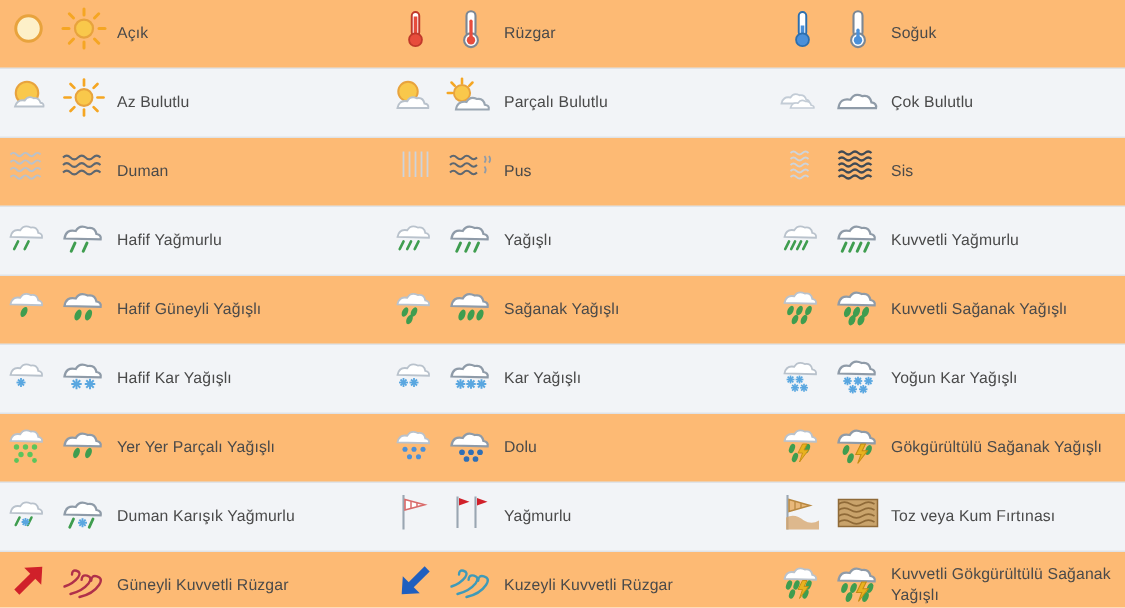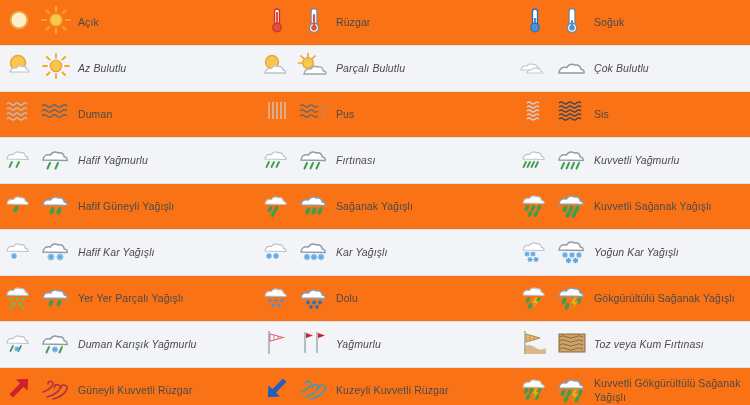--- a/index.html
+++ b/index.html
@@ -13,25 +13,24 @@
     font-family: "Liberation Sans", sans-serif;
     color: #444444;
     overflow: hidden;
   }
   .legend-table {
     width: 750px;
     border-collapse: collapse;
     table-layout: fixed;
   }
   .legend-table tr.row-even > td {
-    background: #f97316;
+    background: #fdba74;
   }
   .legend-table tr.row-odd > td {
     background: #f2f4f7;
-    font-style: italic;
   }
   .legend-table td {
     height: 45px;
     vertical-align: middle;
     padding: 0;
     border-bottom: 1px solid #dfe3e8;
   }
   td.icon-cell-a {
     width: 38px;
     text-align: center;
@@ -335,21 +334,21 @@
           <svg width="34" height="28" viewBox="0 0 34 28">
             <path d="M4 16 q1 -6.5 7.5 -5 q2.6 -4.6 8 -2 q4.8 -0.9 5.8 4 q3.4 0.5 2.8 3.5 z" fill="#ffffff" stroke="#8f9ba8" stroke-width="1.5"></path>
             <g stroke="#3f9d4f" stroke-width="2" stroke-linecap="round">
               <line x1="10" y1="19" x2="7.5" y2="24.5"></line>
               <line x1="16" y1="19" x2="13.5" y2="24.5"></line>
               <line x1="22" y1="19" x2="19.5" y2="24.5"></line>
             </g>
           </svg>
         </span>
       </td>
-      <td class="label-cell">Fırtınası</td>
+      <td class="label-cell">Yağışlı</td>
 
       <td class="icon-cell-a">
         <span class="icon-wrap">
           <svg width="34" height="28" viewBox="0 0 34 28">
             <path d="M5 15 q1 -5.5 6.5 -4.5 q2.4 -4 7 -1.8 q4.2 -0.8 5 3.6 q3 0.4 2.5 3.2 z" fill="#ffffff" stroke="#b9c2cc" stroke-width="1.2"></path>
             <g stroke="#3f9d4f" stroke-width="1.8" stroke-linecap="round">
               <line x1="8" y1="18" x2="5.5" y2="23"></line>
               <line x1="12" y1="18" x2="9.5" y2="23"></line>
               <line x1="16" y1="18" x2="13.5" y2="23"></line>
               <line x1="20" y1="18" x2="17.5" y2="23"></line>

